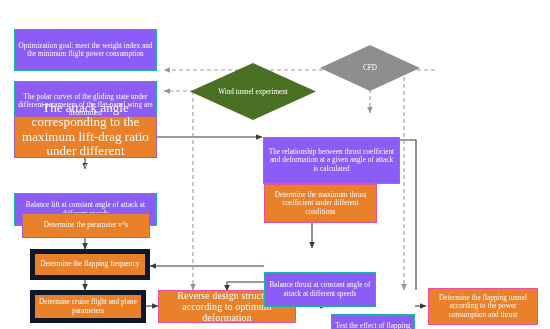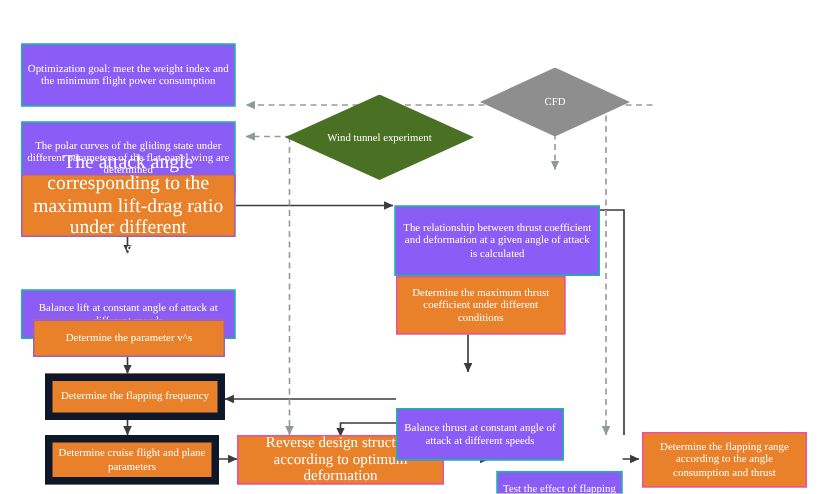--- a/index.html
+++ b/index.html
@@ -127,21 +127,21 @@
 
   <div class="node orange-pink" style="left:158px;top:290px;width:138px;height:33px;font-size:10px;">
     <span>Reverse design structure according to optimum deformation</span>
   </div>
 
   <div class="node blue" style="left:331px;top:290px;width:84px;height:33px;font-size:7.2px;">
     <span>Test the effect of flapping amplitude</span>
   </div>
 
   <div class="node orange-pink" style="left:428px;top:288px;width:110px;height:37px;font-size:7.2px;">
-    <span>Determine the flapping range according to the angle consumption and thrust</span>
+    <span>Determine the flapping tunnel according to the power consumption and thrust</span>
   </div>
 
   <div class="node blue" style="left:263px;top:113px;width:137px;height:47px;font-size:7.2px;">
     <span>The relationship between thrust coefficient and deformation at a given angle of attack is calculated</span>
   </div>
 
   <div class="node orange-pink" style="left:264px;top:184px;width:113px;height:39px;font-size:7.2px;">
     <span>Determine the maximum thrust coefficient under different conditions</span>
   </div>
 

